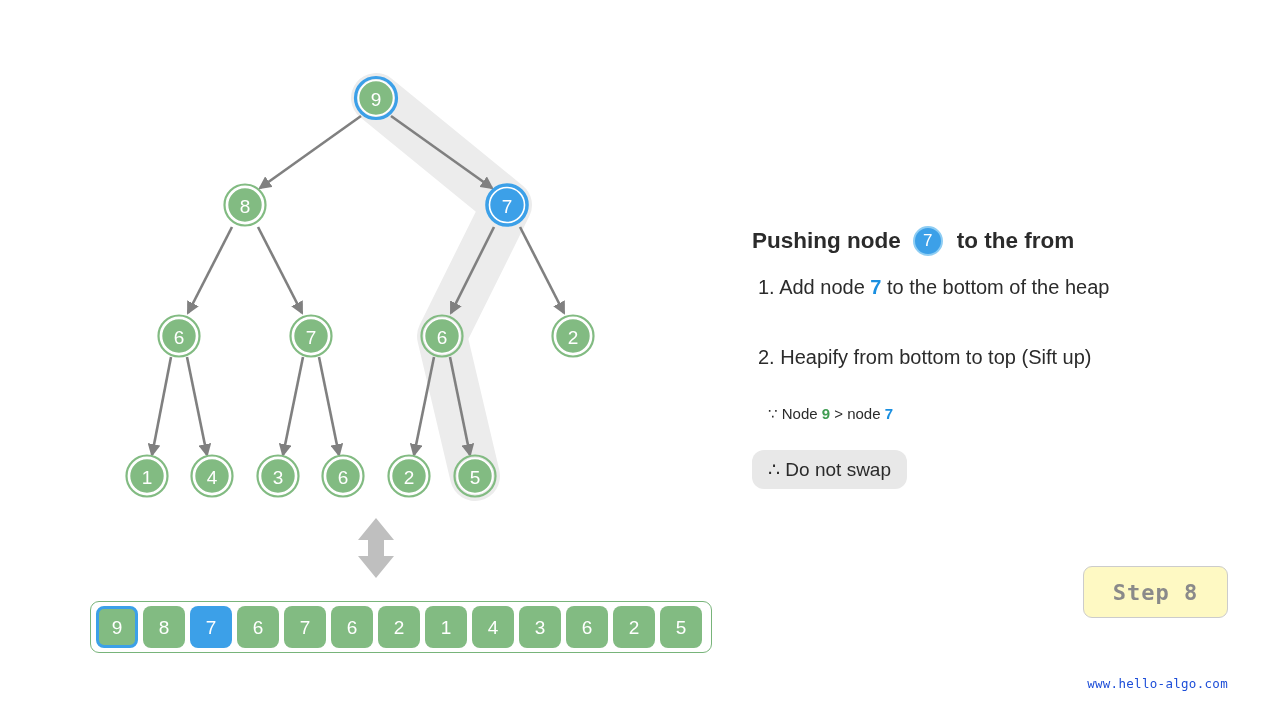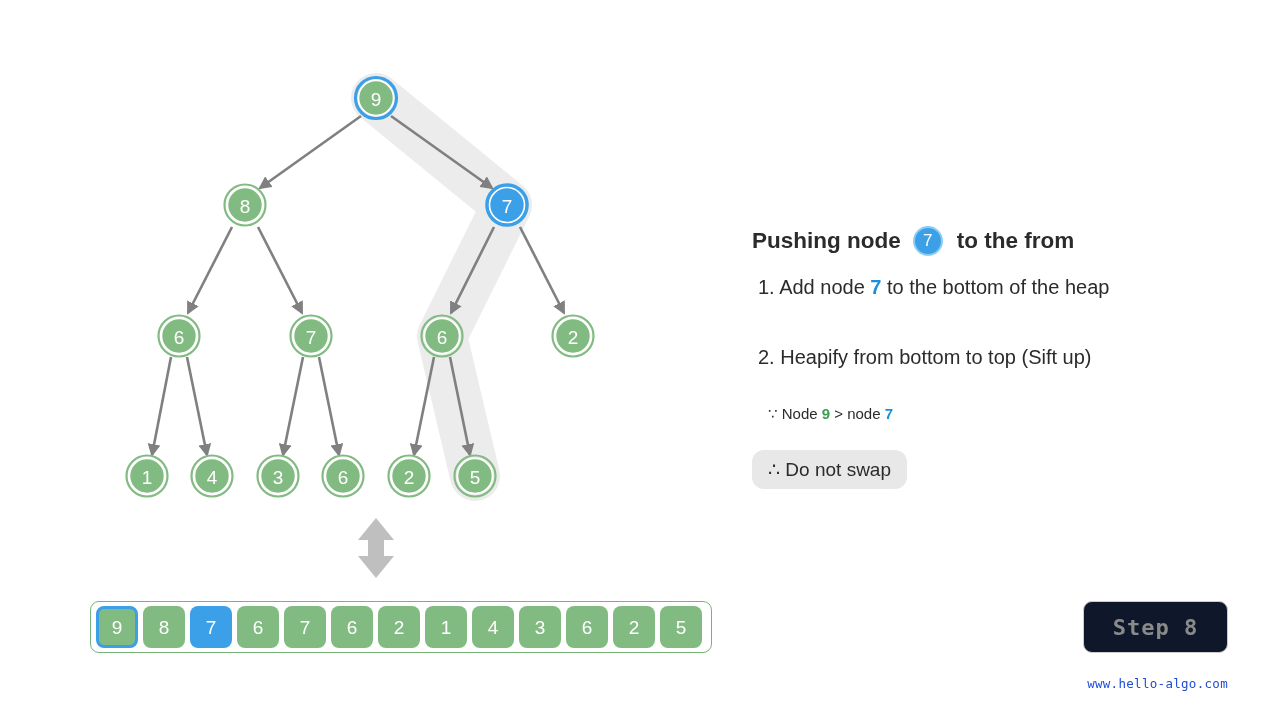--- a/index.html
+++ b/index.html
@@ -147,26 +147,26 @@
     white-space: nowrap;
     line-height: 1;
   }
   .num-blue { color: #1a8fe0; font-weight: bold; }
   .num-green { color: #3f9d52; font-weight: bold; }
 
   
   #step-badge {
     position: absolute;
     left: 1083px;
-    top: 601px;
+    top: 566px;
     width: 145px;
     height: 52px;
     border: 1.5px solid #cccccc;
     border-radius: 9px;
-    background: #0f172a;
+    background: #fef9c3;
     box-sizing: border-box;
     display: flex;
     align-items: center;
     justify-content: center;
     font-family: "DejaVu Sans Mono", monospace;
     font-size: 22px;
     font-weight: bold;
     color: #8a8a8a;
     letter-spacing: 1px;
   }

